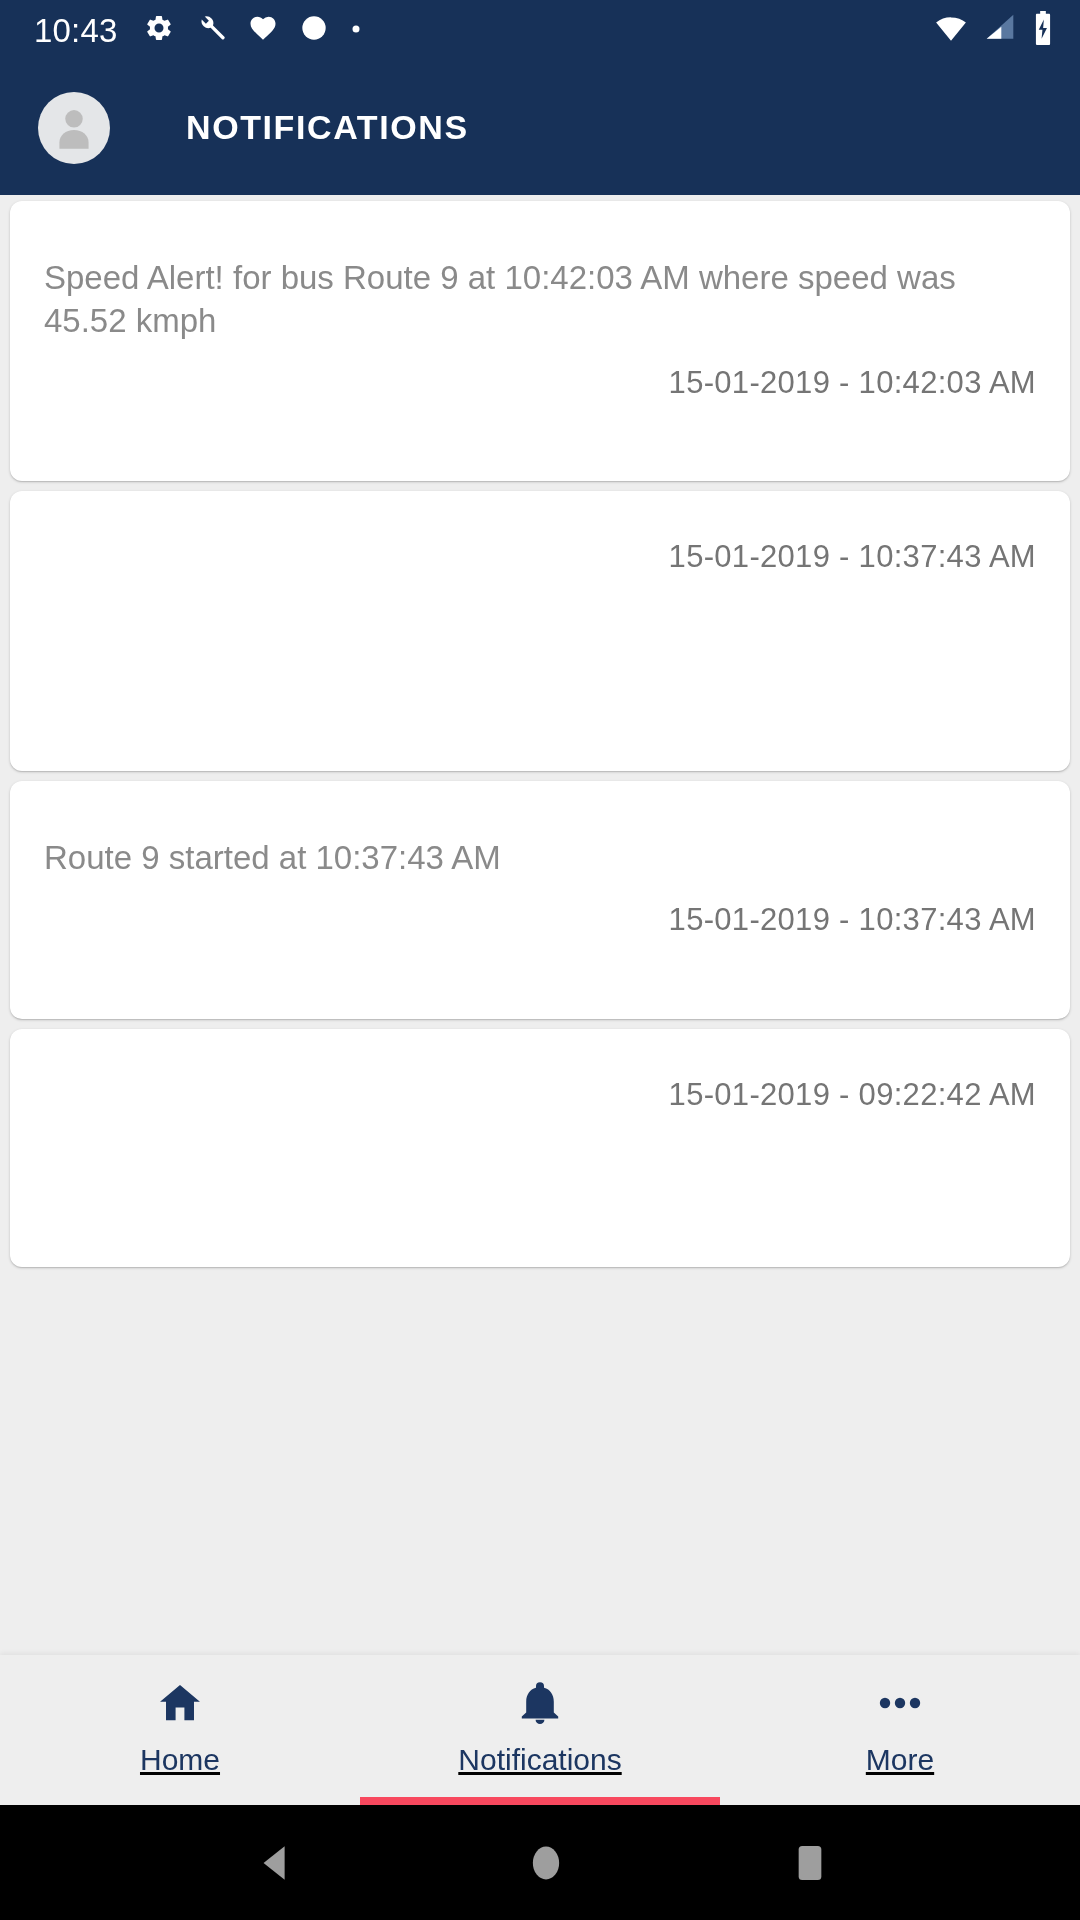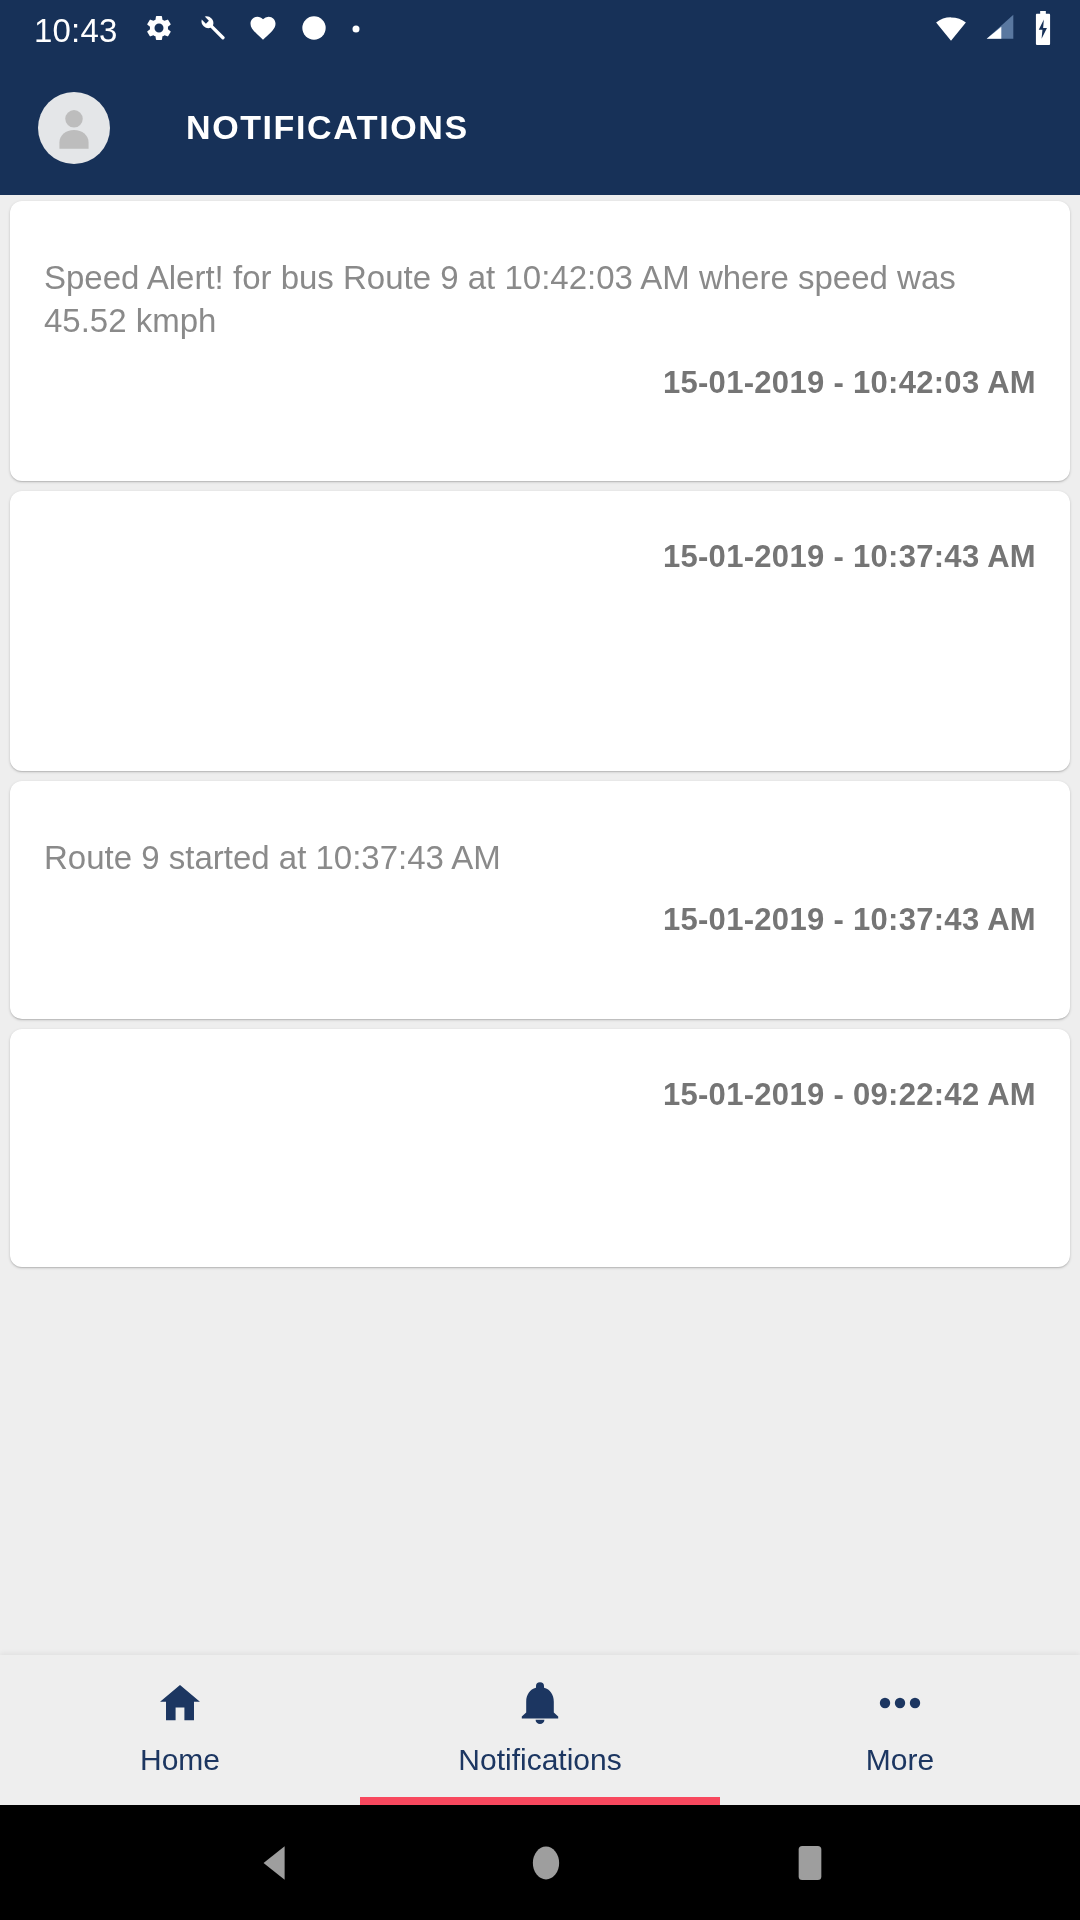--- a/index.html
+++ b/index.html
@@ -84,36 +84,37 @@
   .card-msg {
     color:#8a8a8a;
     font-size:33px;
     line-height:1.30;
     font-weight:400;
     padding-top:30px;
   }
   .card-time {
     color:#757575;
     font-size:31px;
-    font-weight:bold;
+    font-weight:normal;
     text-align:right;
     margin-top:22px;
     letter-spacing:.3px;
   }
 
   
   .bottomnav {
     flex:0 0 150px;
     height:150px;
     background:#eeeeee;
     display:flex;
     align-items:flex-start;
     position:relative;
     z-index:5;
     box-shadow:0 -2px 5px rgba(0,0,0,.06);
+    text-decoration:underline;
   }
   .navitem {
     flex:1 1 0;
     height:150px;
     display:flex; flex-direction:column;
     align-items:center; justify-content:flex-start;
     padding-top:22px;
     position:relative;
   }
   .nav-icon { height:52px; display:flex; align-items:center; justify-content:center; }

